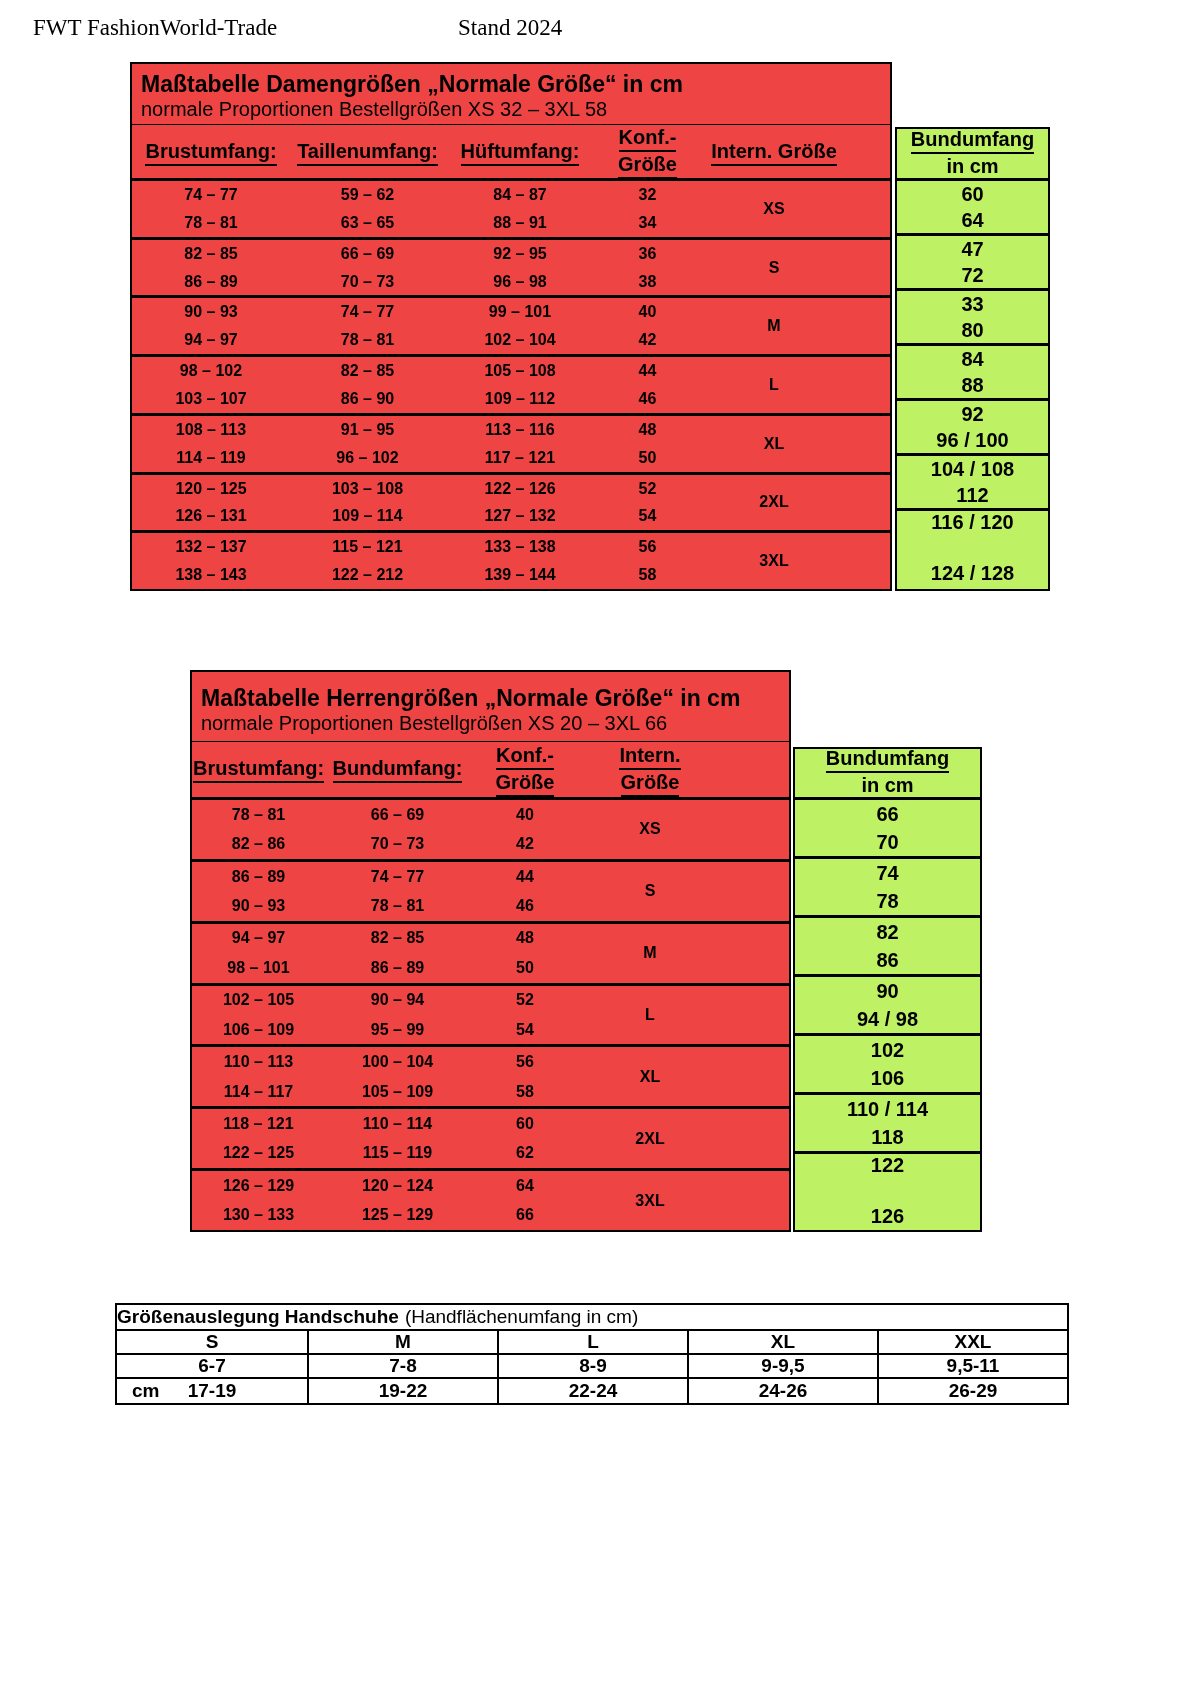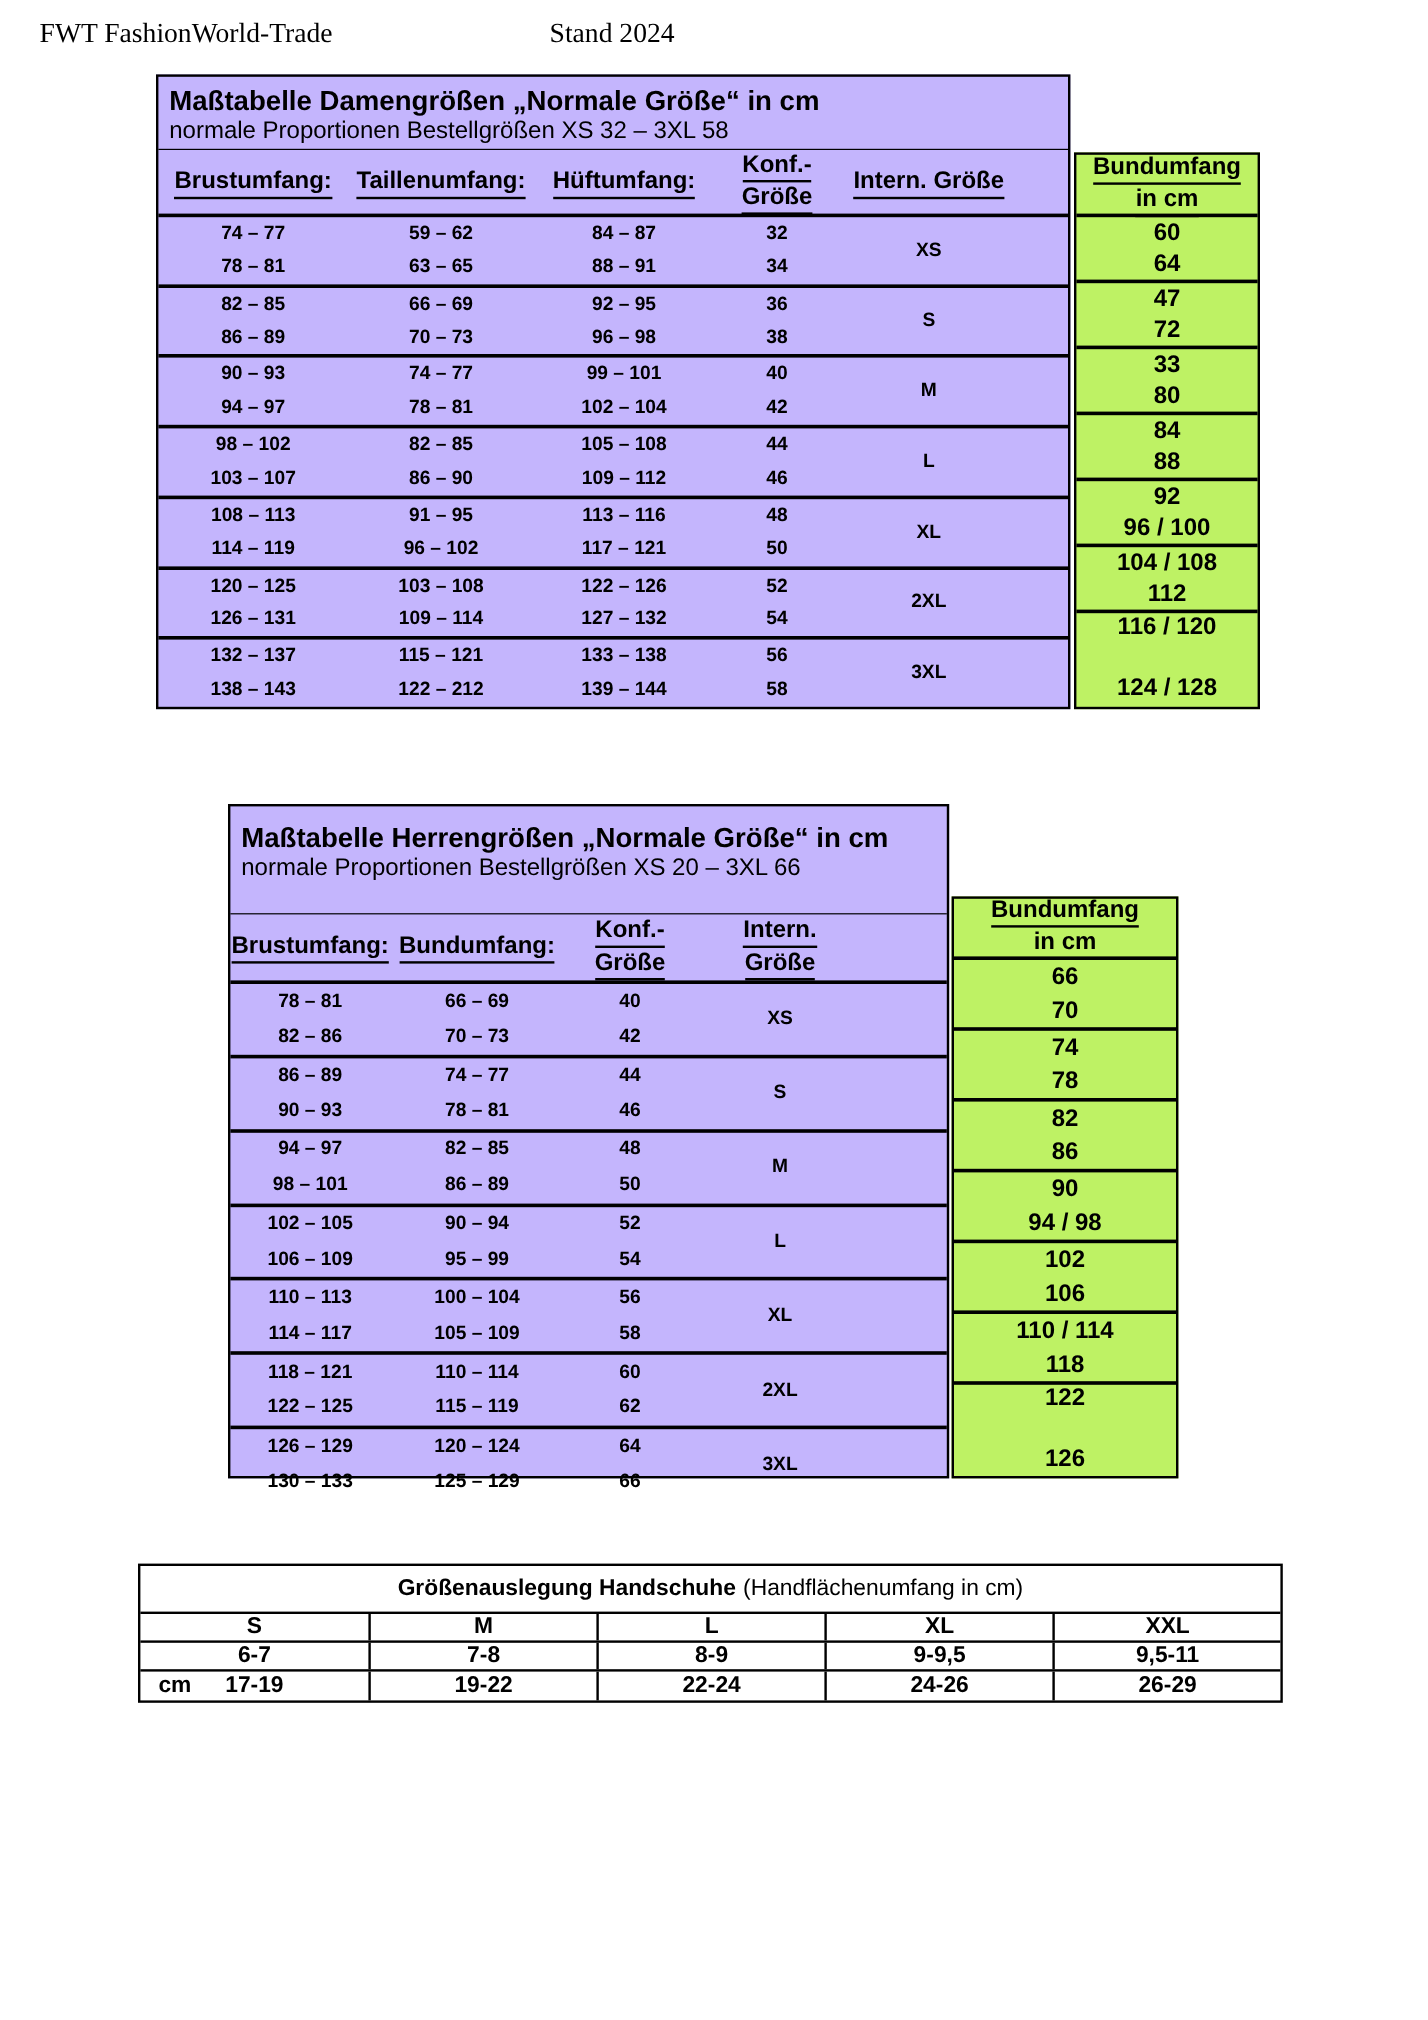--- a/index.html
+++ b/index.html
@@ -4,27 +4,27 @@
 <style>
   * { box-sizing: border-box; margin: 0; padding: 0; }
   html,body { background:#e8e8e8; }
   body { font-family:"Liberation Sans", sans-serif; color:#000; }
   .page { position:relative; width:1190px; height:1683px; background:#fff; margin:0 auto; overflow:hidden; }
 
   .brand { position:absolute; left:33px; top:15px; font-family:"Liberation Serif", serif; font-size:23px; }
   .stand { position:absolute; left:458px; top:15px; font-family:"Liberation Serif", serif; font-size:23px; }
 
   .tbl { position:absolute; }
-  .mainbox { position:absolute; left:0; top:0; border:2px solid #000; background:#c4b5fd; }
+  .mainbox { position:absolute; left:0; top:0; border:2px solid #000; background:#ef4444; }
   .w .mainbox { width:762px; height:529px; }
   .m .mainbox { width:601px; height:562px; }
 
   .titlebox { border-bottom:1px solid #000; padding:7px 0 0 9px; overflow:hidden; }
   .w .titlebox { height:61px; }
-  .m .titlebox { height:90px; padding-top:13px; }
+  .m .titlebox { height:70px; padding-top:13px; }
   .t1 { font-size:23px; font-weight:bold; line-height:1.15; }
   .t2 { font-size:20px; line-height:1.2; }
 
   .headrow { display:grid; border-bottom:3px solid #000; align-items:center; justify-items:center;
              text-align:center; font-weight:bold; font-size:20px; }
   .w .headrow { grid-template-columns:158px 155px 150px 105px 148px 1fr; height:56px; }
   .m .headrow { grid-template-columns:133px 145px 110px 140px 1fr; height:58px; }
   .hcell { display:flex; flex-direction:column; align-items:center; line-height:1.2; }
   .hu { border-bottom:2px solid #000; padding-bottom:1px; display:inline-block; }
 
@@ -46,21 +46,21 @@
   .m .bund-head { height:51px; }
   .bund-body { display:flex; flex-direction:column; }
   .w .bund-body { height:404px; }
   .m .bund-body { height:428px; }
   .bgrp { flex:1 1 0; display:flex; flex-direction:column; justify-content:space-around; align-items:center;
           border-bottom:3px solid #000; font-weight:bold; font-size:20px; }
   .bgrp:last-child { border-bottom:none;gap:28px; }
 
   .glove { position:absolute; left:115px; top:1303px; width:954px; border:2px solid #000; background:#fff;
            font-size:19px; font-weight:bold; text-align:center; }
-  .g-title { height:40px; display:flex; justify-content:center; align-items:center; border-bottom:2px solid #000; }
+  .g-title { height:26px; display:flex; align-items:center; border-bottom:2px solid #000; }
   .g-note { font-weight:normal; margin-left:6px; }
   .g-row { display:grid; grid-template-columns:repeat(5,1fr); height:24px; border-bottom:2px solid #000; }
   .g-row:last-child { border-bottom:none; }
   .g-cell { border-left:2px solid #000; display:flex; align-items:center; justify-content:center; position:relative; height:100%; }
   .g-cell:first-child { border-left:none; }
   .cm-label { position:absolute; left:15px; }
 </style>
 </head>
 <body>
 

